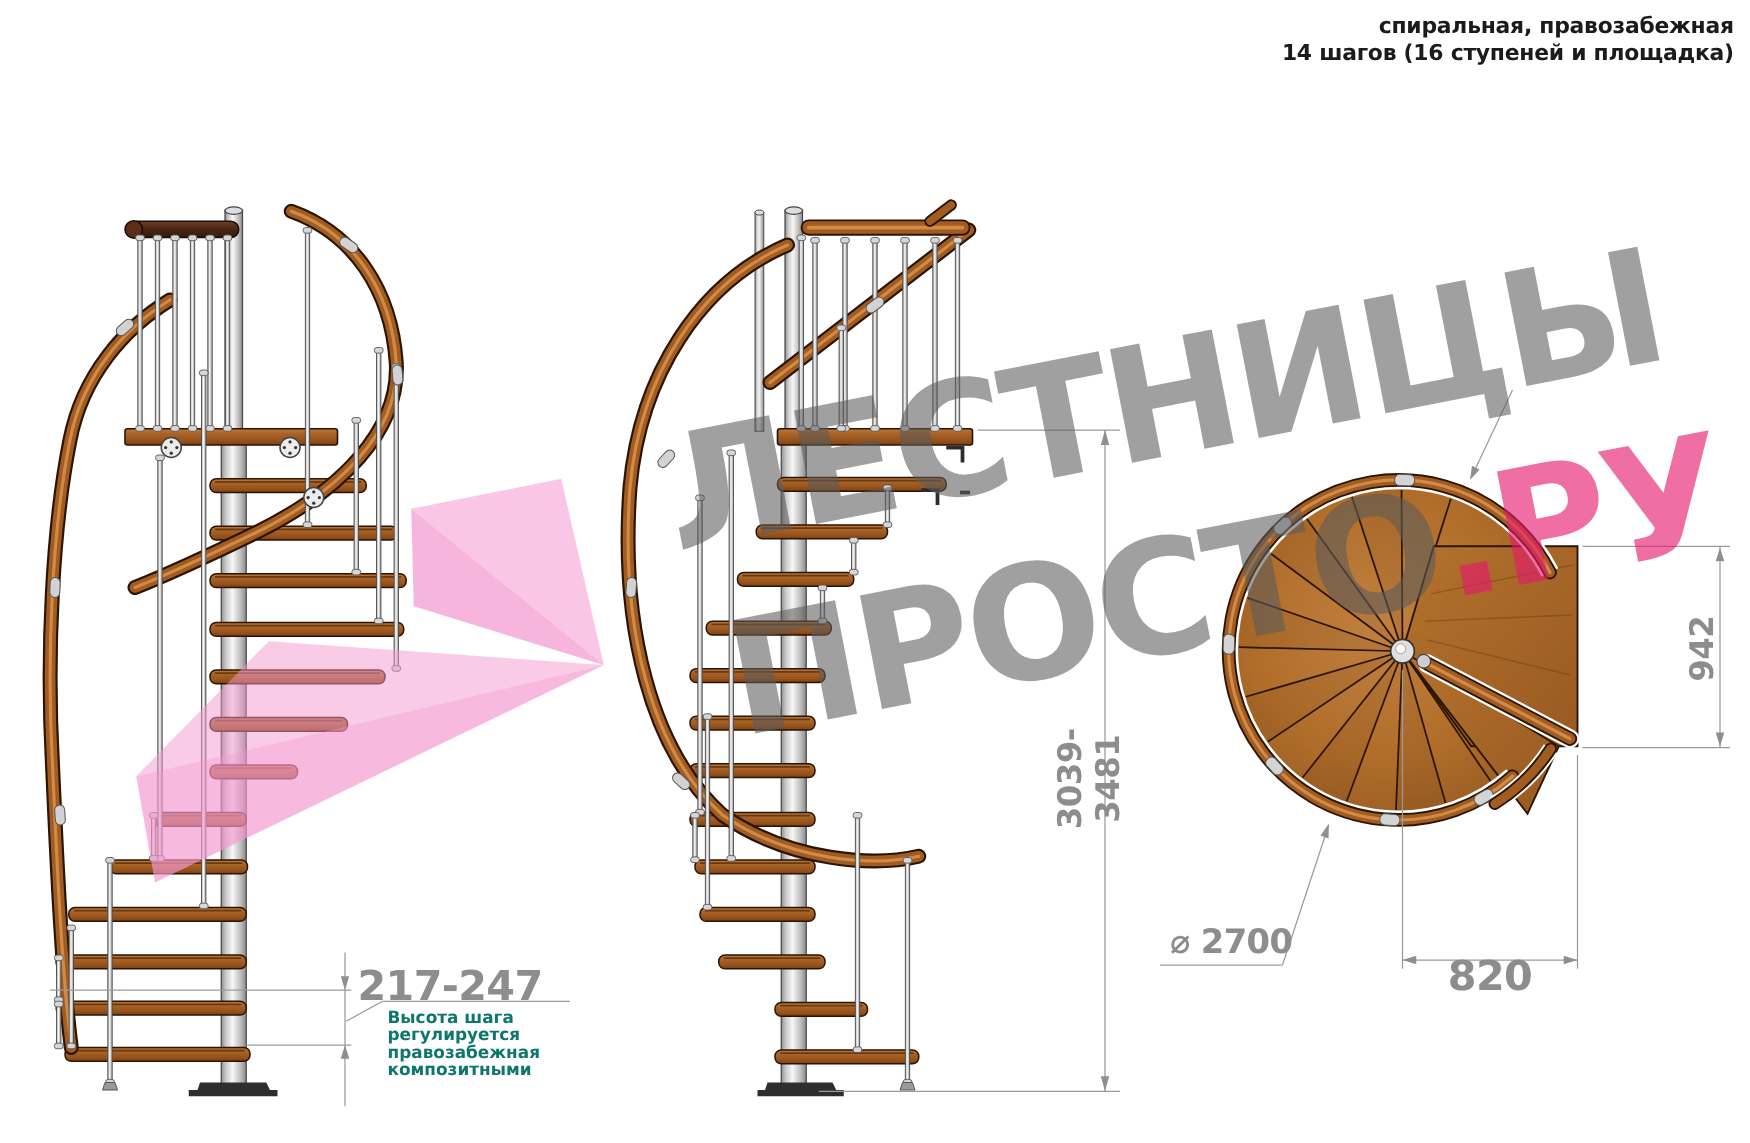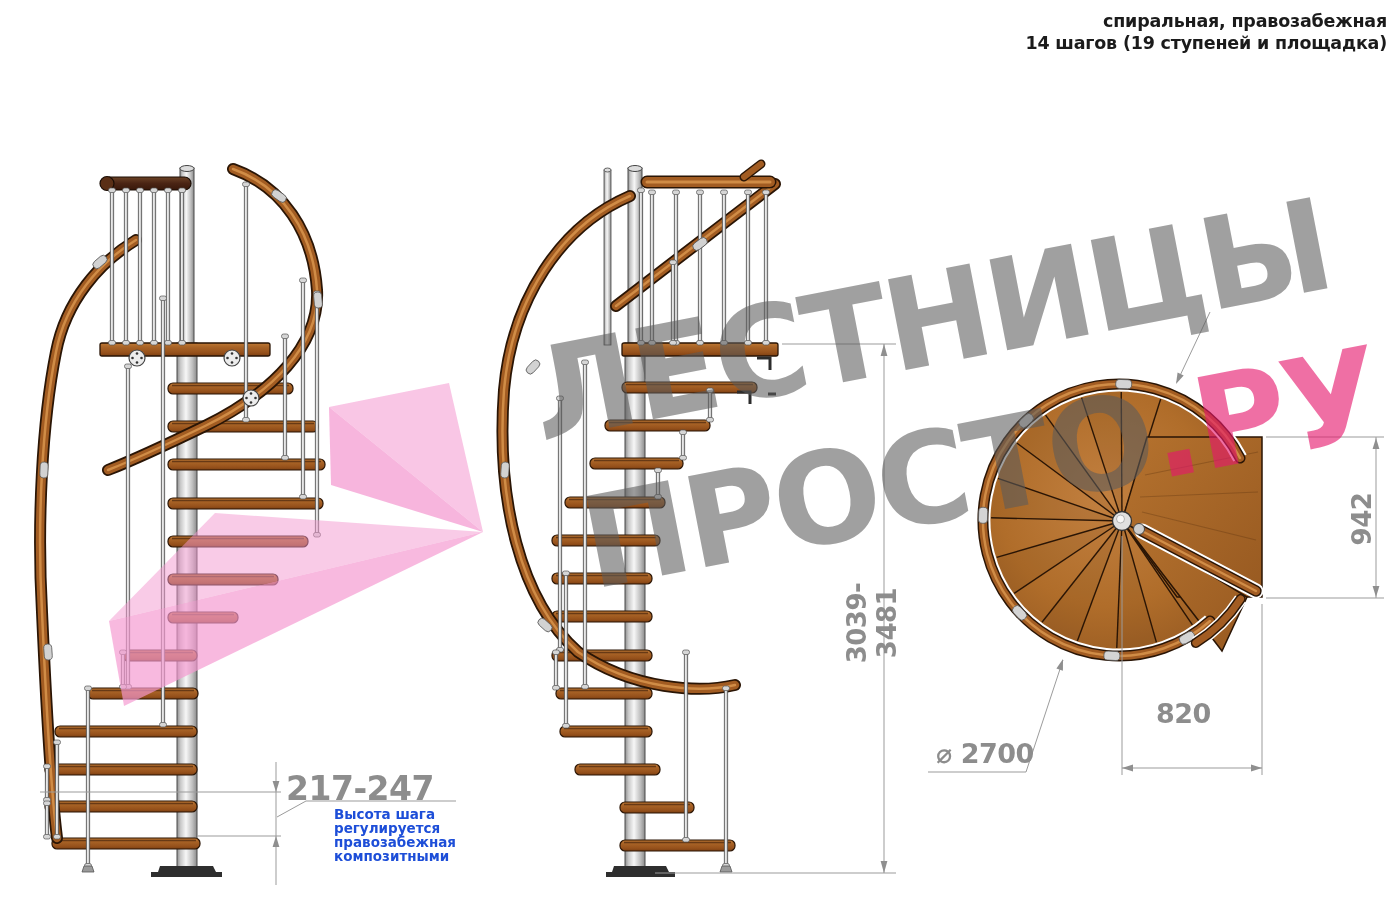--- a/index.html
+++ b/index.html
@@ -13,24 +13,24 @@
   #wm1{left:541px;top:334px;}
   #wm2{left:593px;top:482px;}
   .wm .pink{color:rgba(229,23,108,.62);}
   
   #hdr{position:absolute;right:13px;top:10px;text-align:right;font-size:17.5px;font-weight:700;
        line-height:22px;color:#1b1b1b;letter-spacing:-0.2px;}
   
   .dim{position:absolute;font-weight:700;color:#8d8d8d;letter-spacing:-0.5px;}
   #lbl-step{left:286px;top:769px;font-size:33px;}
   #lbl-dia{left:936px;top:738px;font-size:27px;}
-  #lbl-820{left:1156px;top:698px;width:72px;font-size:27px;}
+  #lbl-820{left:1156px;top:761px;width:72px;text-align:center;font-size:33px;}
   #lbl-942{left:1322px;top:504px;width:80px;text-align:center;font-size:26px;transform:rotate(-90deg);}
   #lbl-total{left:797px;top:593px;width:150px;text-align:center;font-size:26px;transform:rotate(-90deg);}
-  #note{position:absolute;left:310px;top:807px;font-size:13.5px;font-weight:700;color:#1d4ed8;line-height:14px;margin-left:24px;}
+  #note{position:absolute;left:310px;top:807px;font-size:13.5px;font-weight:700;color:#0f766e;line-height:14px;}
   #note span{display:block;}
 </style>
 </head>
 <body>
 
 <div id="canvas">
 
 <svg id="scene" width="1400" height="914" viewBox="0 0 1400 914">
   <defs>
     <linearGradient id="gPole" x1="0" y1="0" x2="1" y2="0">
@@ -560,21 +560,21 @@
       <polygon points="1176,384 1183.7,375.5 1177.6,372.6" fill="#8f8f8f" stroke="none"></polygon>
     </g>
   </g>
 </svg>
 
 <div id="wm1" class="wm">ЛЕСТНИЦЫ</div>
 <div id="wm2" class="wm"><span>ПРОСТО</span><span class="pink">.РУ</span></div>
 
 <div id="hdr">
   <div>спиральная, правозабежная</div>
-  <div>14 шагов (19 ступеней и площадка)</div>
+  <div>14 шагов (16 ступеней и площадка)</div>
 </div>
 
 <div id="lbl-step" class="dim">217-247</div>
 <div id="note">
   <span>Высота шага</span>
   <span>регулируется</span>
   <span>правозабежная</span>
   <span>композитными</span>
 </div>
 <div id="lbl-total" class="dim">3039-3481</div>

